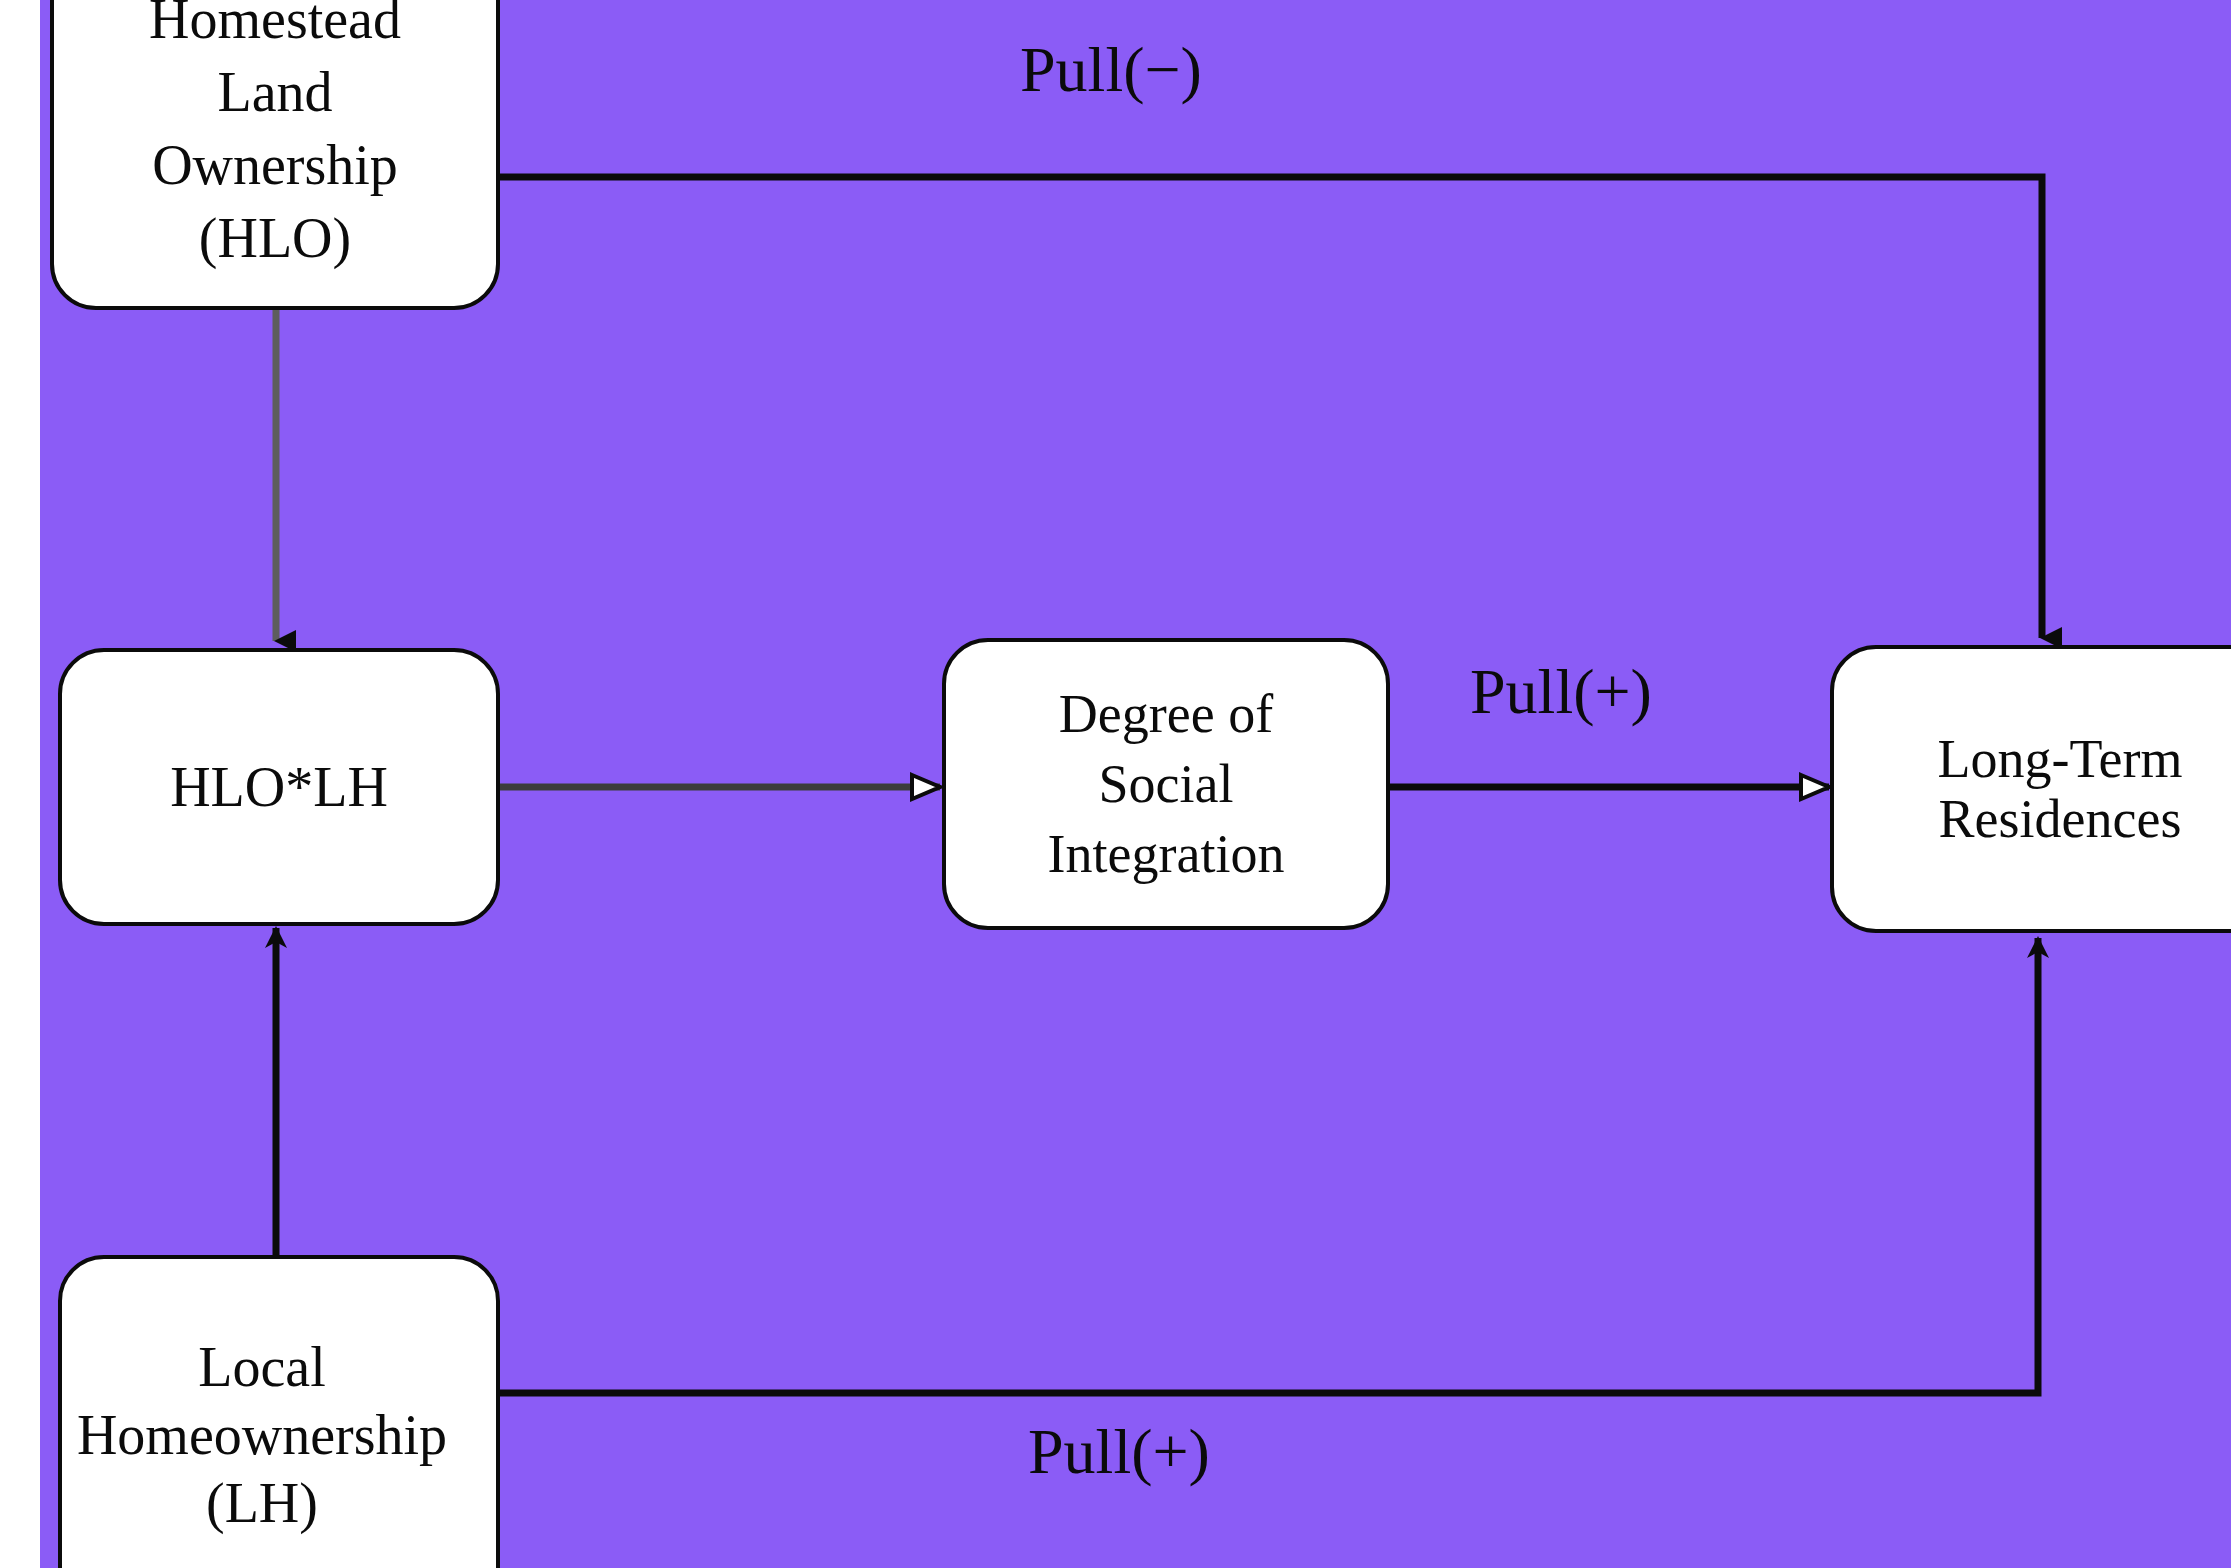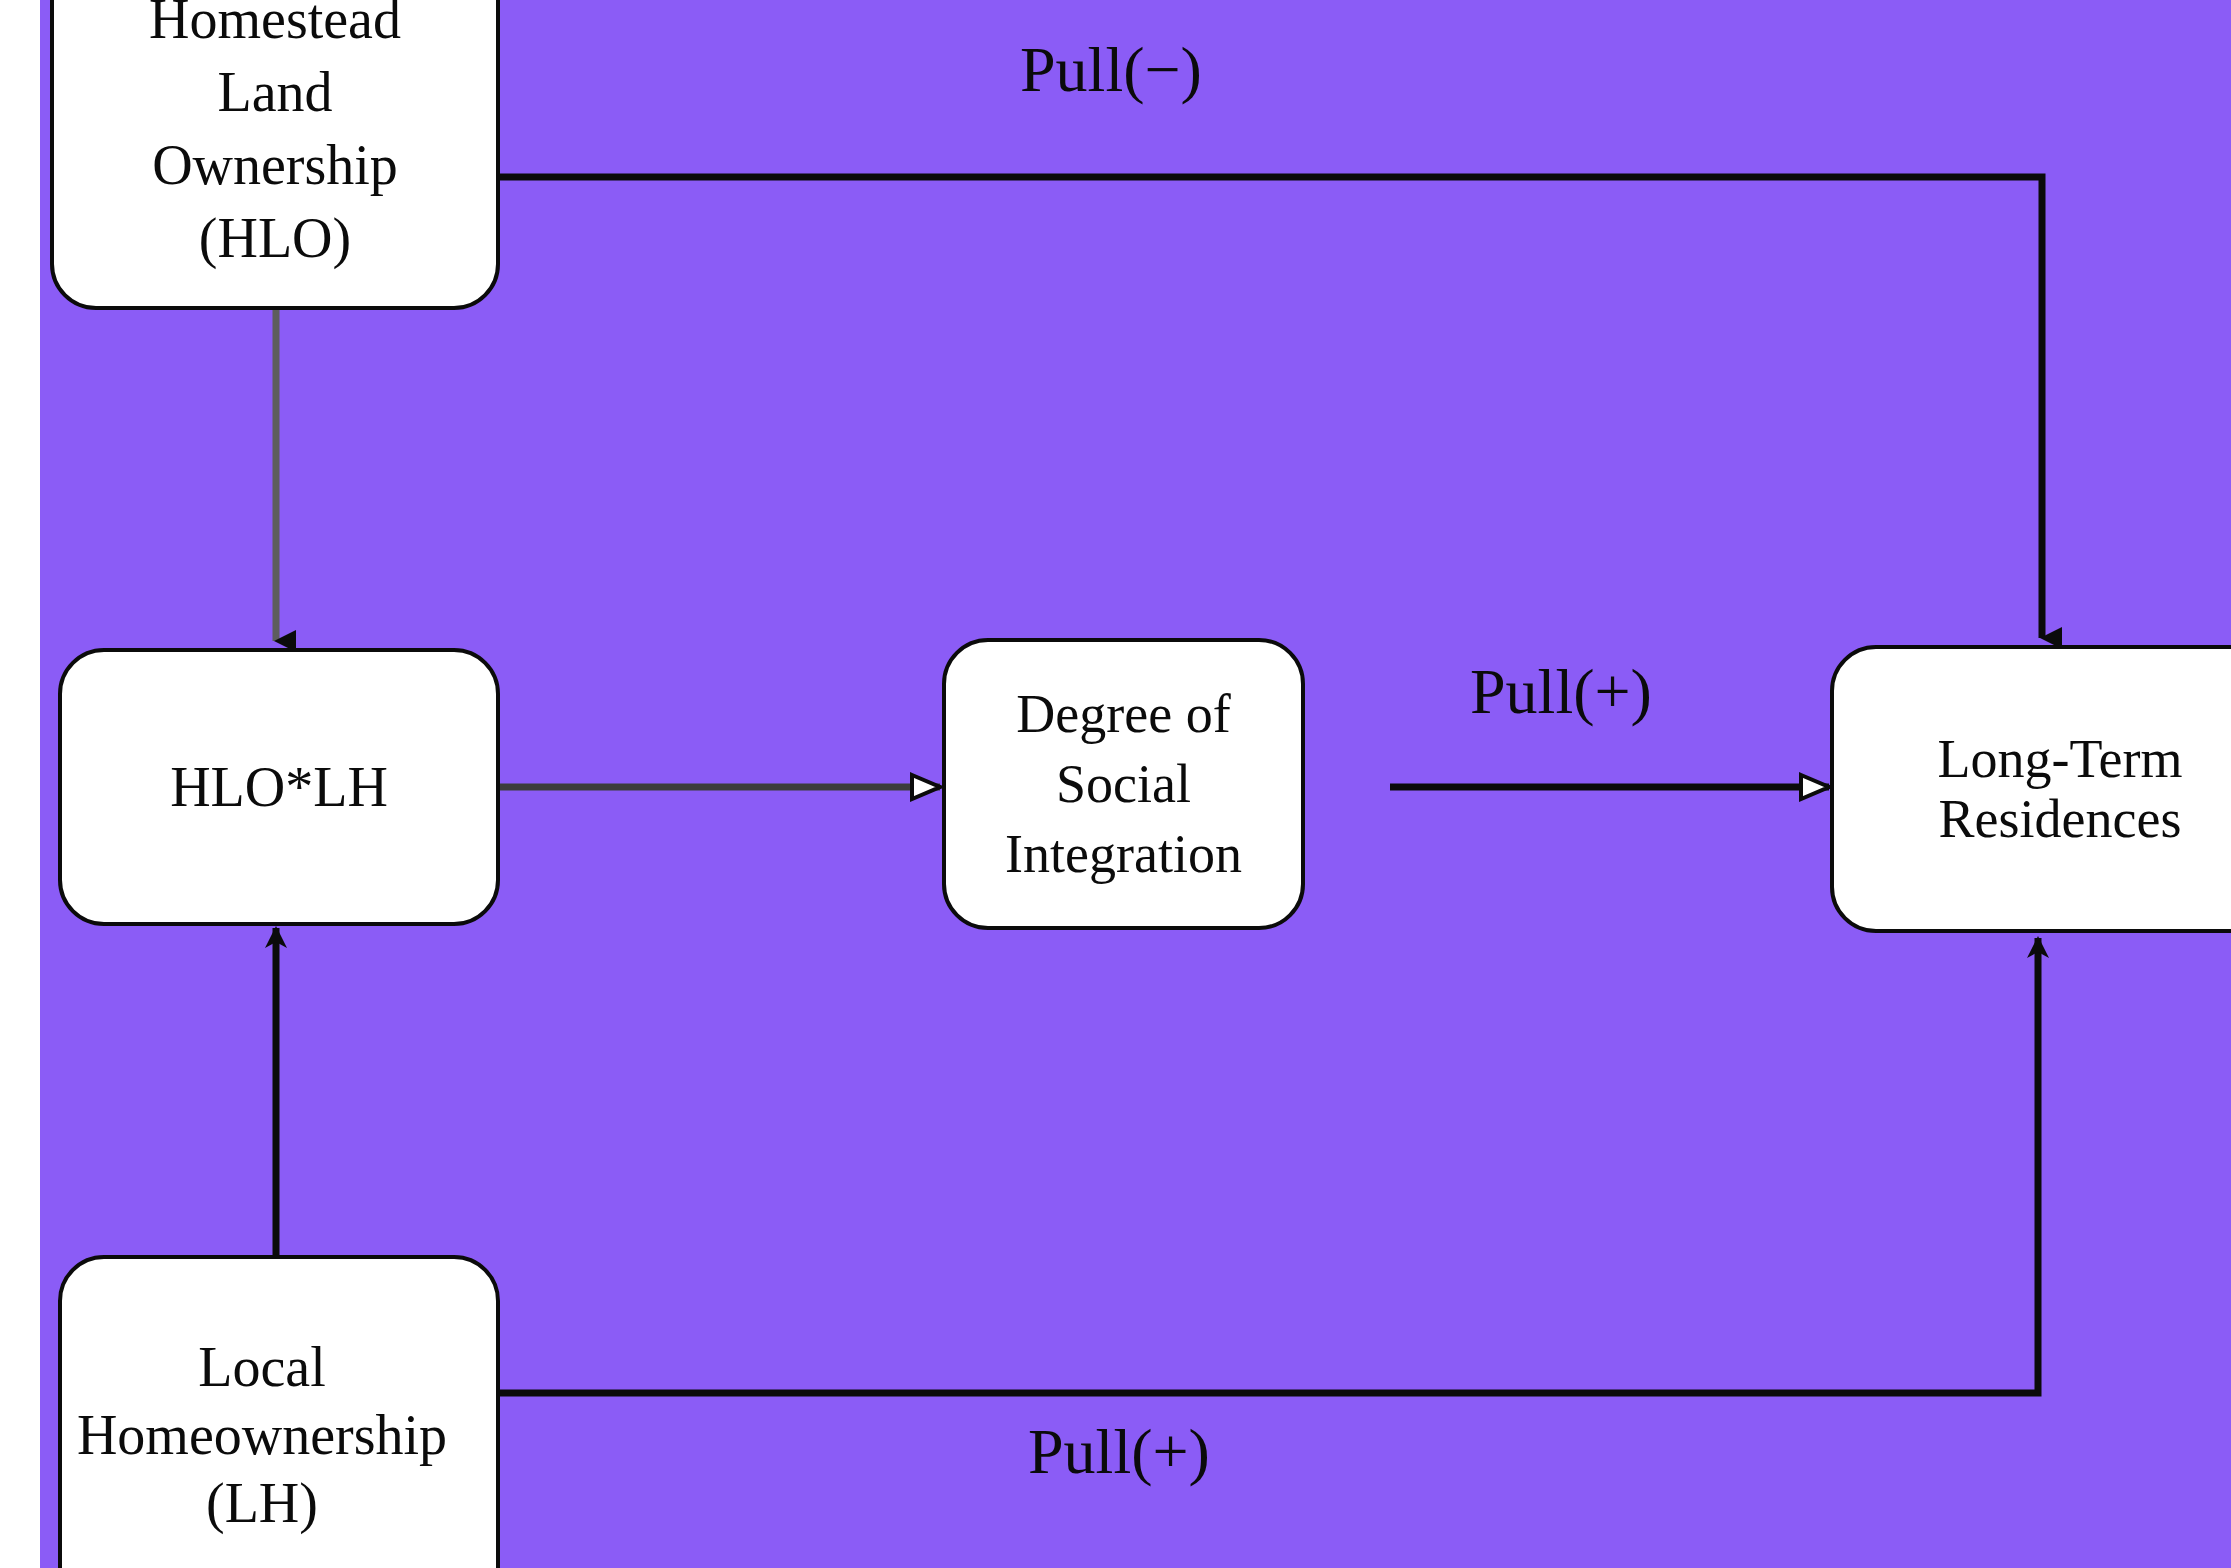--- a/index.html
+++ b/index.html
@@ -65,21 +65,21 @@
     left: 18px;
     top: 1255px;
     width: 442px;
     height: 360px;
     font-size: 56px;
     line-height: 1.22;
   }
   #node-dsi {
     left: 902px;
     top: 638px;
-    width: 363px;
+    width: 448px;
     height: 292px;
     font-size: 54px;
     line-height: 1.30;
   }
   #node-ltr {
     left: 1790px;
     top: 645px;
     width: 460px;
     height: 288px;
     font-size: 54px;

